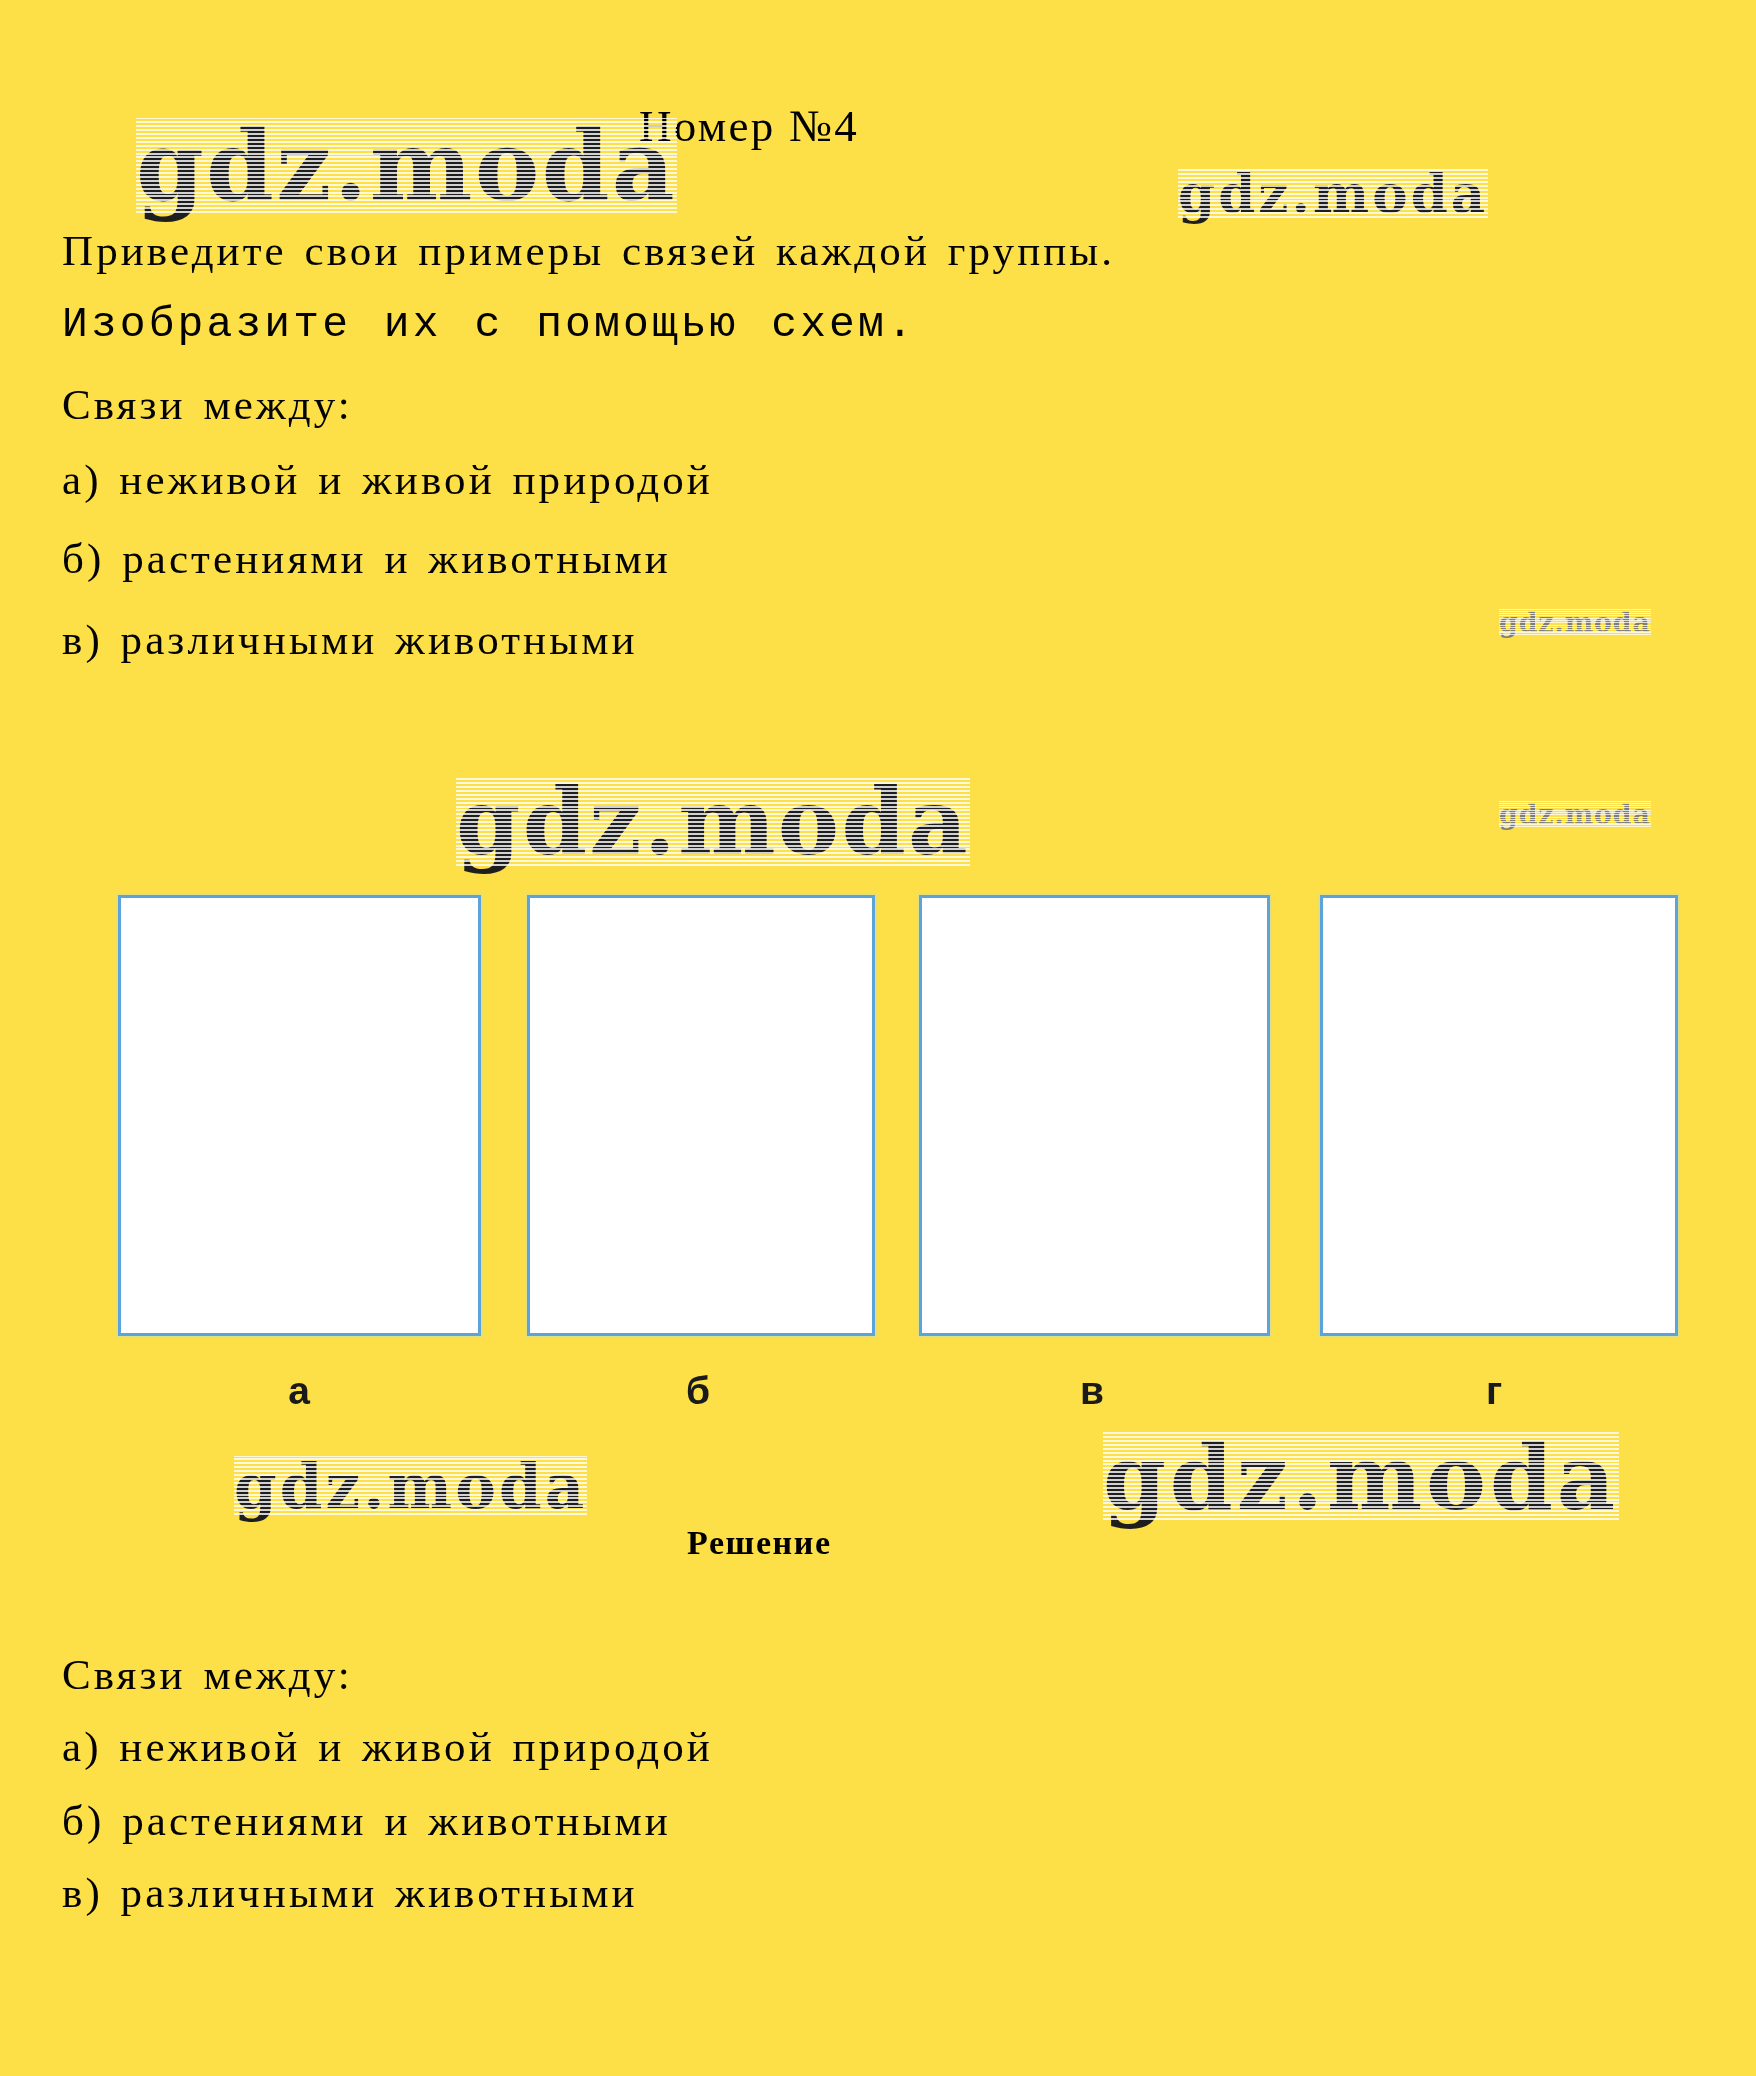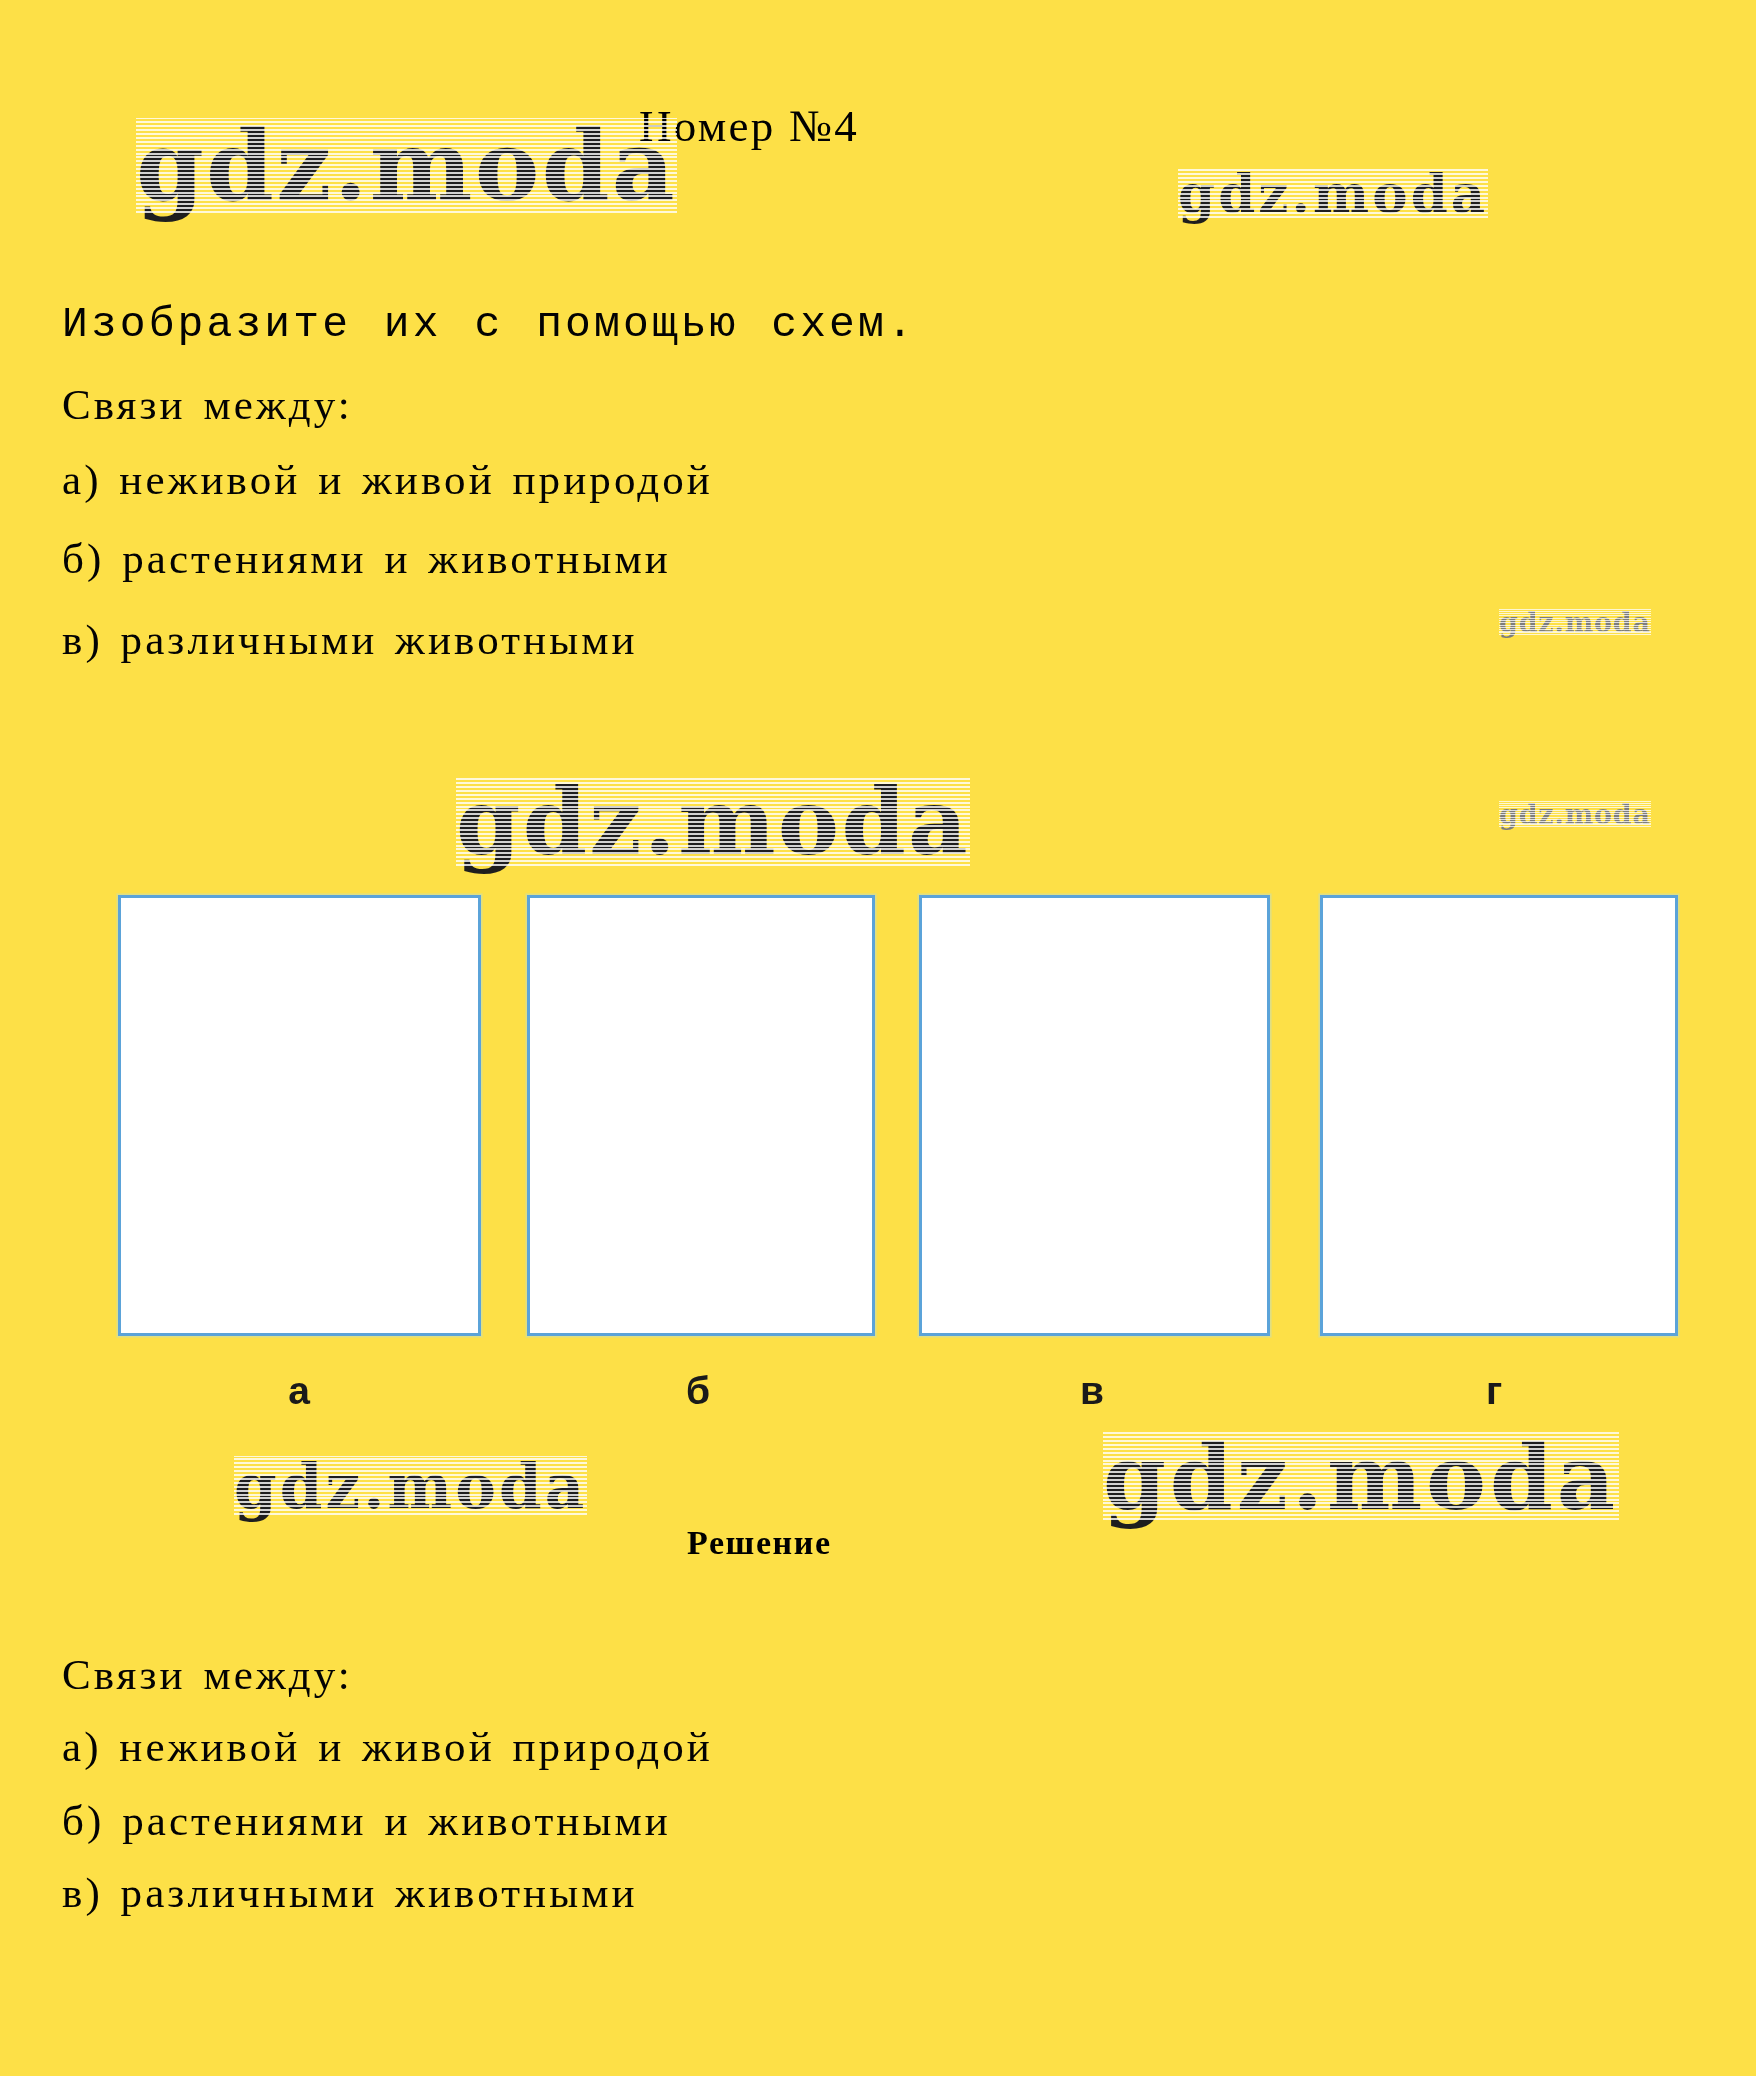--- a/index.html
+++ b/index.html
@@ -152,20 +152,21 @@
   <div class="wm wm-top-left">gdz.moda</div>
   <div class="wm wm-top-right">gdz.moda</div>
   <div class="wm-small wm-side-1">gdz.moda</div>
   <div class="wm-small wm-side-2">gdz.moda</div>
   <div class="wm wm-center">gdz.moda</div>
   <div class="wm wm-bottom-left">gdz.moda</div>
   <div class="wm wm-bottom-right">gdz.moda</div>
 
   <h1 class="page-title">Номер №4</h1>
 
+  <p class="tline t-line1">Приведите свои примеры связей каждой группы.</p>
   <p class="tline t-line2">Изобразите их с помощью схем.</p>
   <p class="tline t-line3">Связи между:</p>
   <p class="tline t-itema">а) неживой и живой природой</p>
   <p class="tline t-itemb">б) растениями и животными</p>
   <p class="tline t-itemv">в) различными животными</p>
 
   <div class="answer-box box-a"></div>
   <div class="answer-box box-b"></div>
   <div class="answer-box box-v"></div>
   <div class="answer-box box-g"></div>

